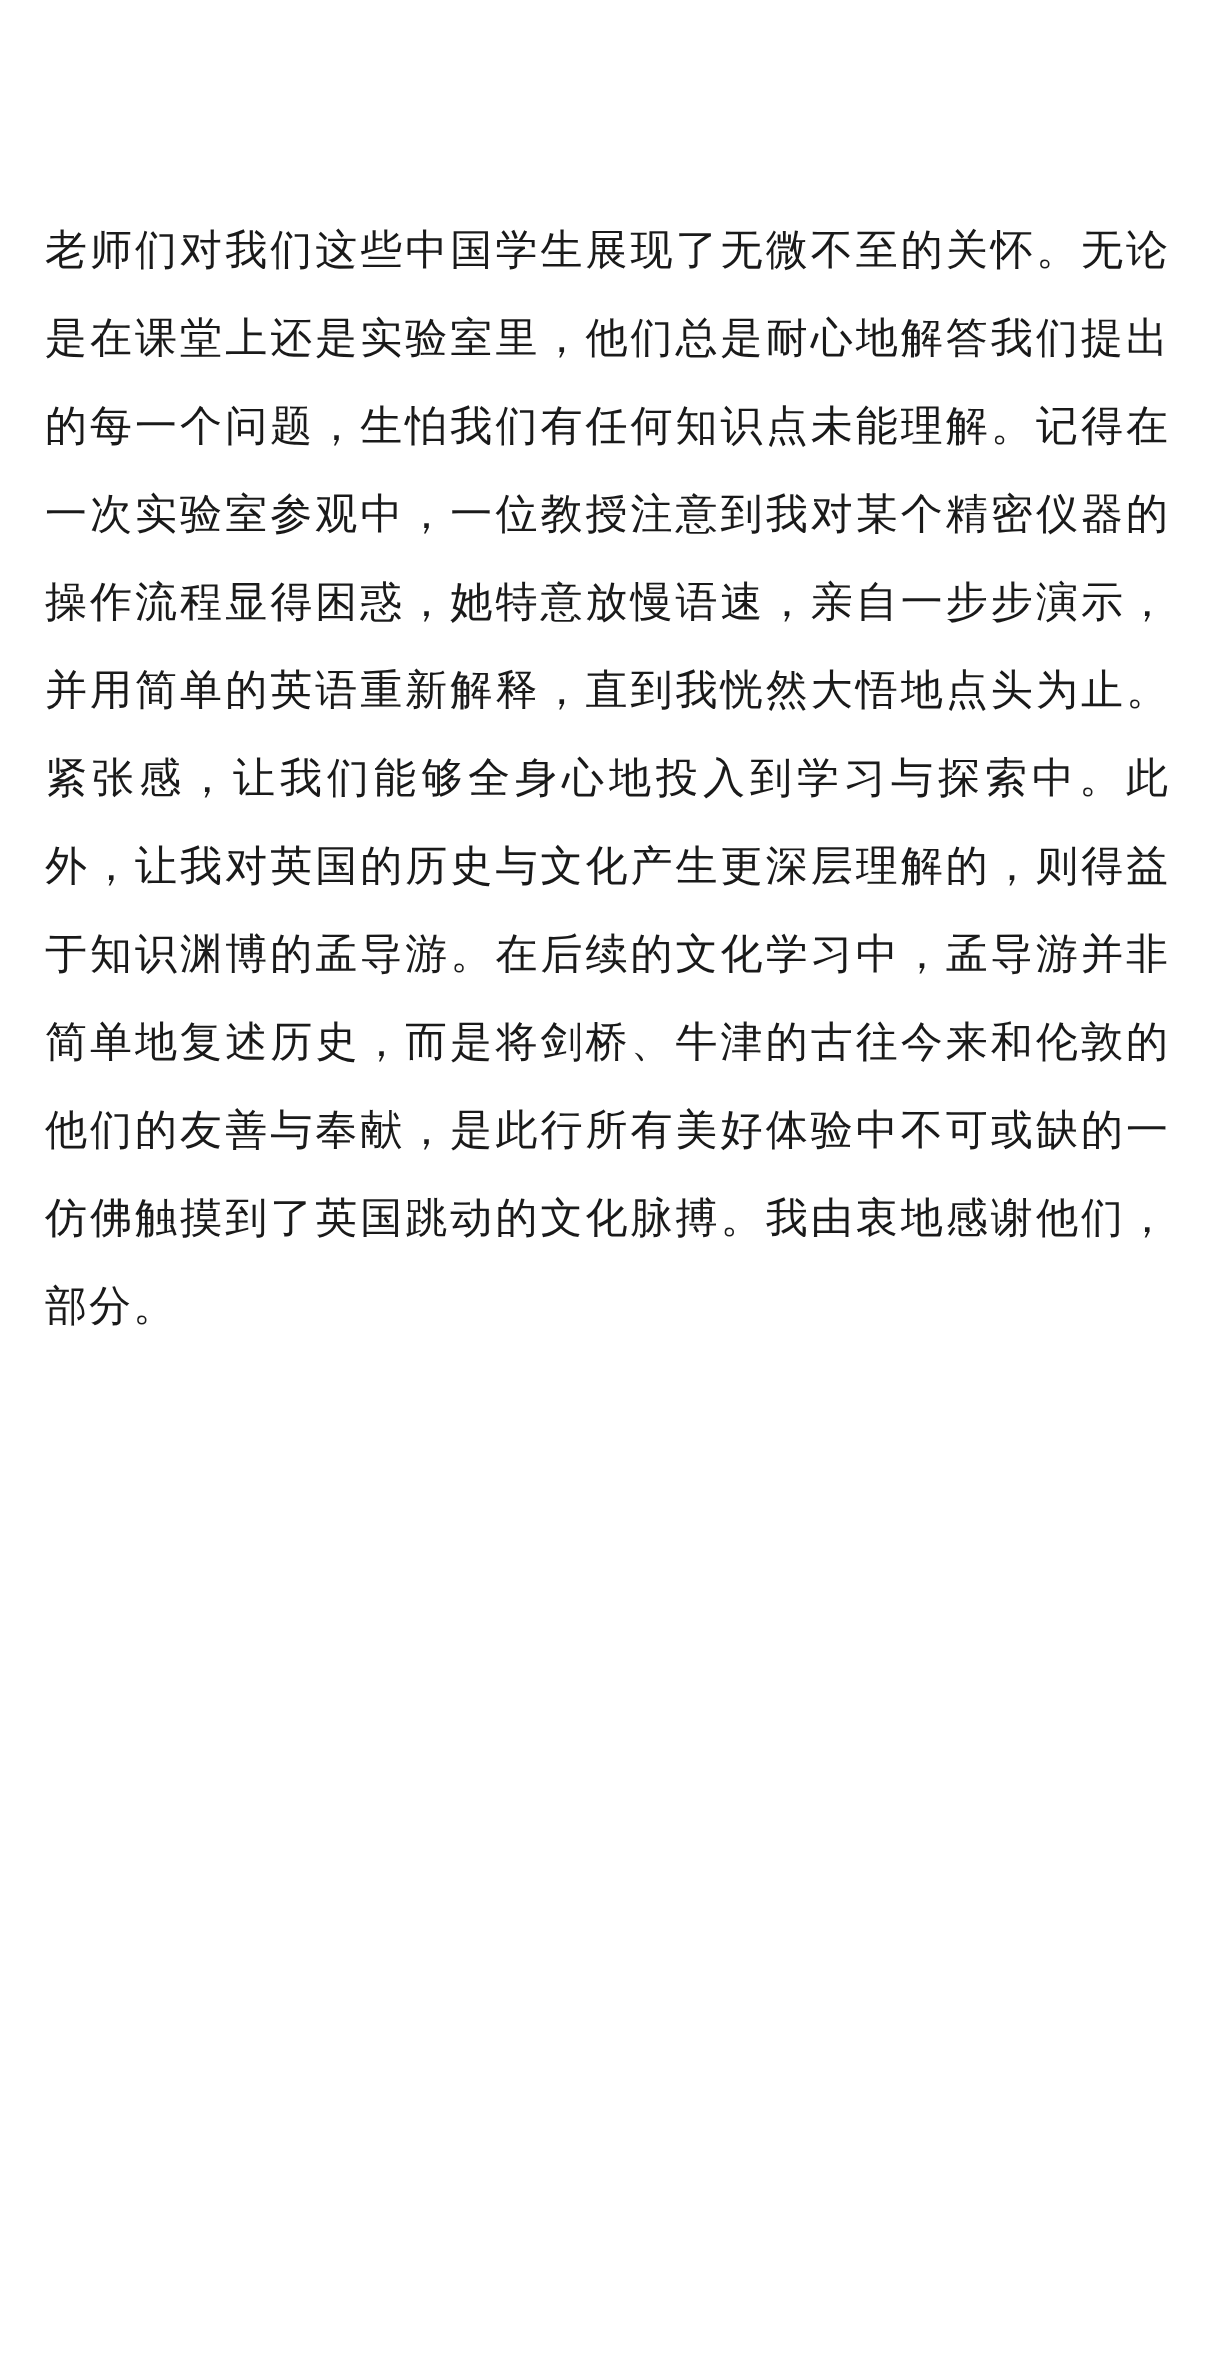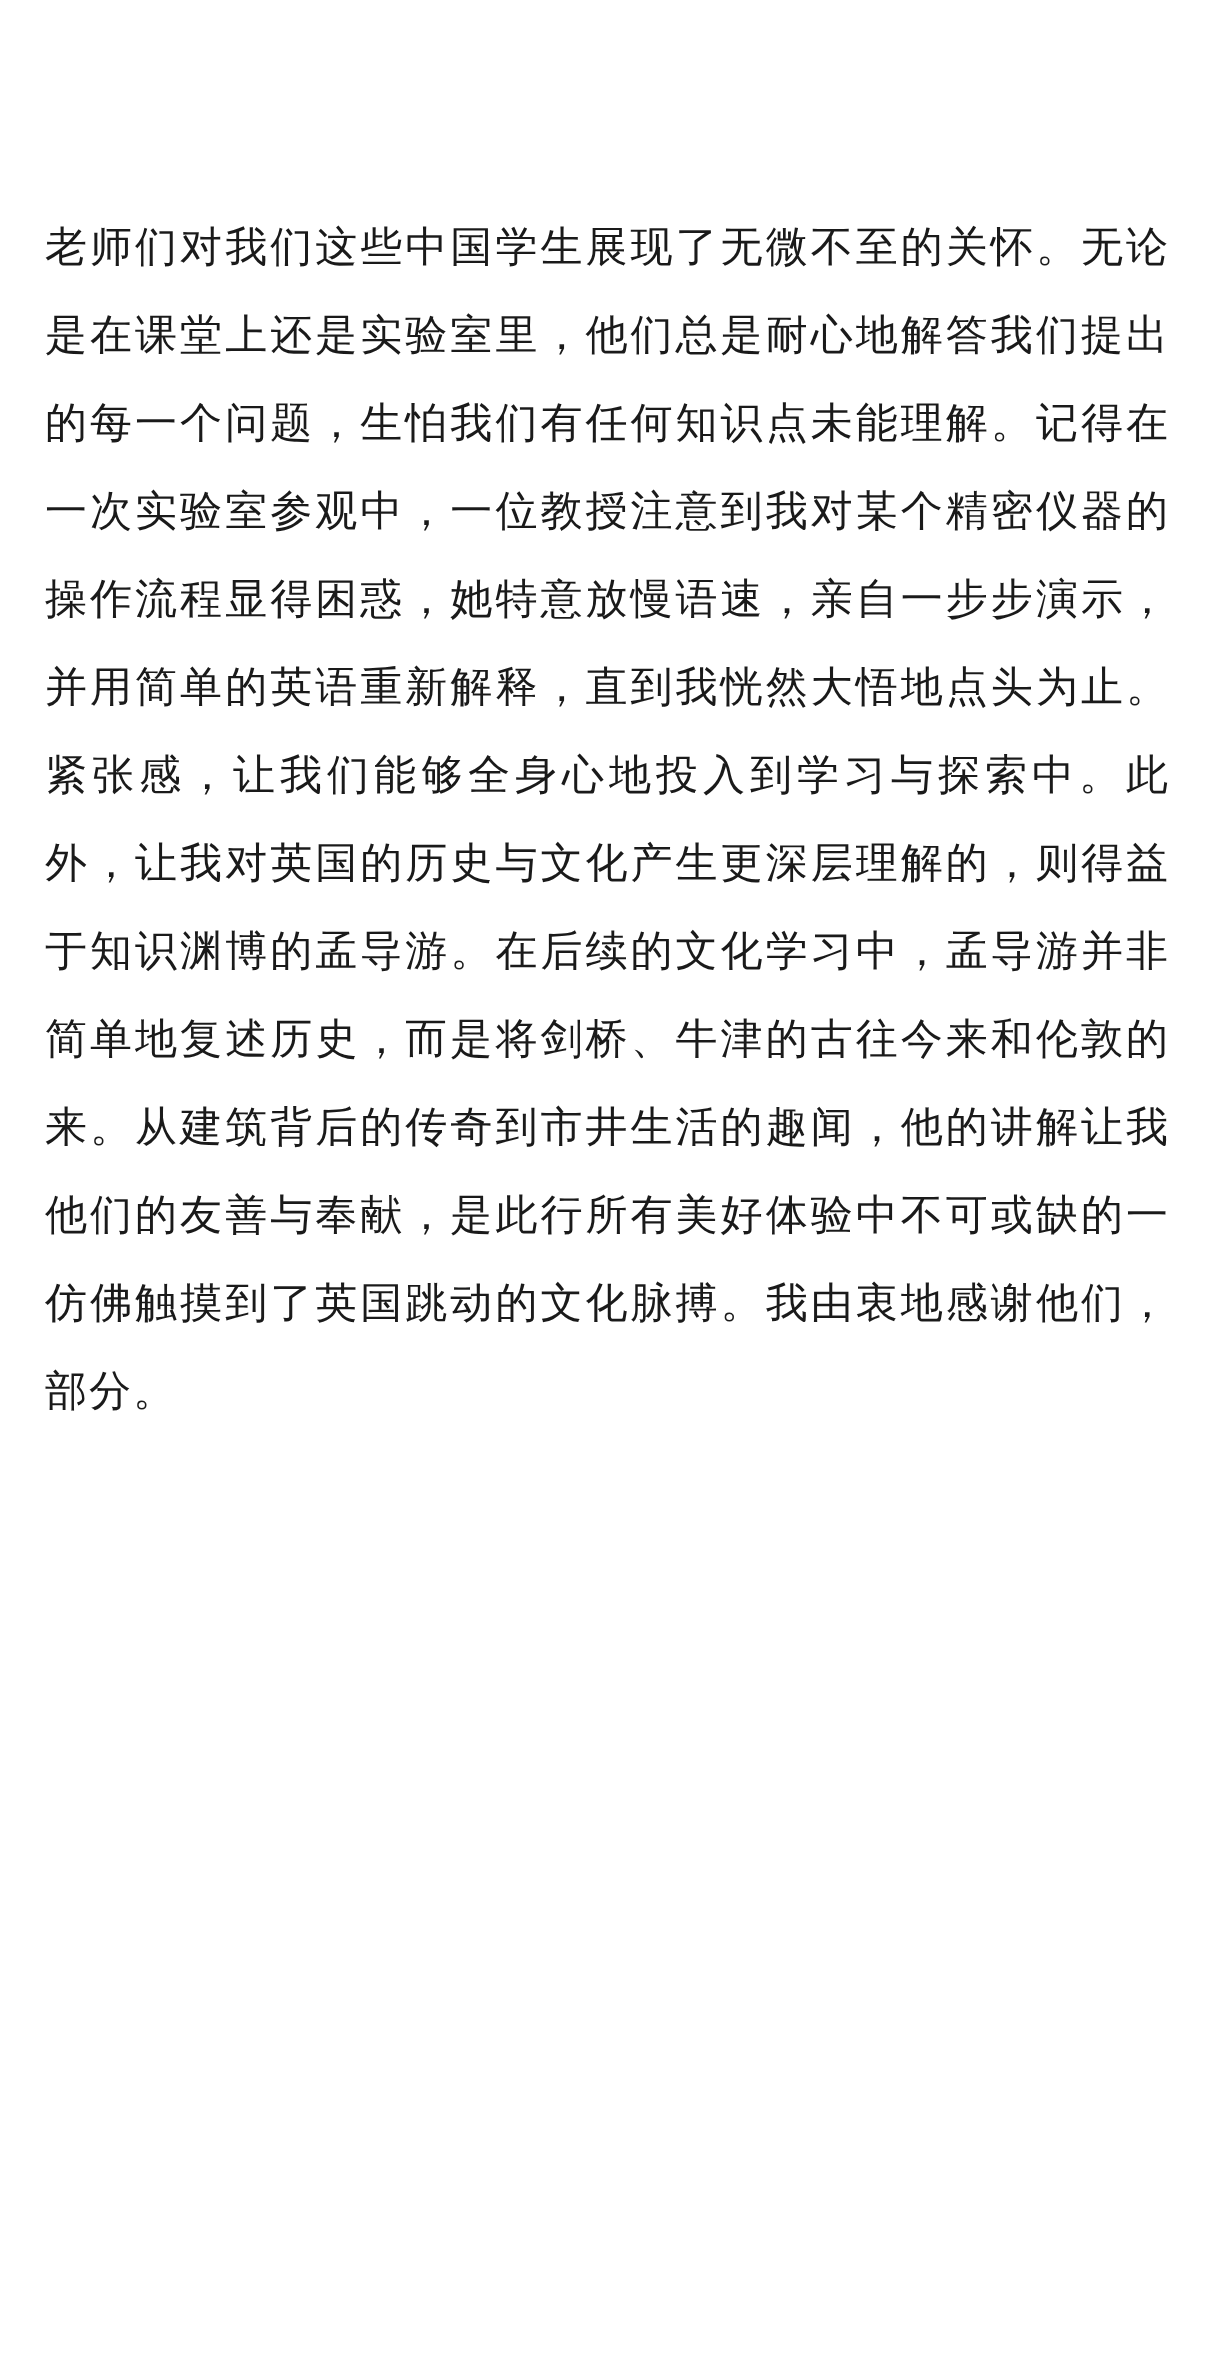--- a/index.html
+++ b/index.html
@@ -6,21 +6,21 @@
     margin: 0;
     padding: 0;
     background: #ffffff;
   }
   .page {
     position: relative;
     width: 1220px;
     height: 2367px;
     background: #ffffff;
     overflow: hidden;
-    font-family: Liberation Mono, monospace;
+    font-family: Liberation Sans, sans-serif;
   }
   .doc-text {
     position: absolute;
     top: 206px;
     left: 45px;
     right: 50px;
   }
   .paragraph {
     margin: 0;
     padding: 0;
@@ -55,19 +55,18 @@
         <div class="line justify">老师们对我们这些中国学生展现了无微不至的关怀。无论</div>
         <div class="line justify">是在课堂上还是实验室里，他们总是耐心地解答我们提出</div>
         <div class="line justify">的每一个问题，生怕我们有任何知识点未能理解。记得在</div>
         <div class="line justify">一次实验室参观中，一位教授注意到我对某个精密仪器的</div>
         <div class="line justify">操作流程显得困惑，她特意放慢语速，亲自一步步演示，</div>
         <div class="line justify">并用简单的英语重新解释，直到我恍然大悟地点头为止。</div>
         <div class="line justify">紧张感，让我们能够全身心地投入到学习与探索中。此</div>
         <div class="line justify">外，让我对英国的历史与文化产生更深层理解的，则得益</div>
         <div class="line justify">于知识渊博的孟导游。在后续的文化学习中，孟导游并非</div>
         <div class="line justify">简单地复述历史，而是将剑桥、牛津的古往今来和伦敦的</div>
-        <div class="line justify">来。从建筑背后的传奇到市井生活的趣闻，他的讲解让我</div>
         <div class="line justify">他们的友善与奉献，是此行所有美好体验中不可或缺的一</div>
         <div class="line justify">仿佛触摸到了英国跳动的文化脉搏。我由衷地感谢他们，</div>
         <div class="line">部分。</div>
       </div>
     </div>
 </div>
 
 </body></html>

